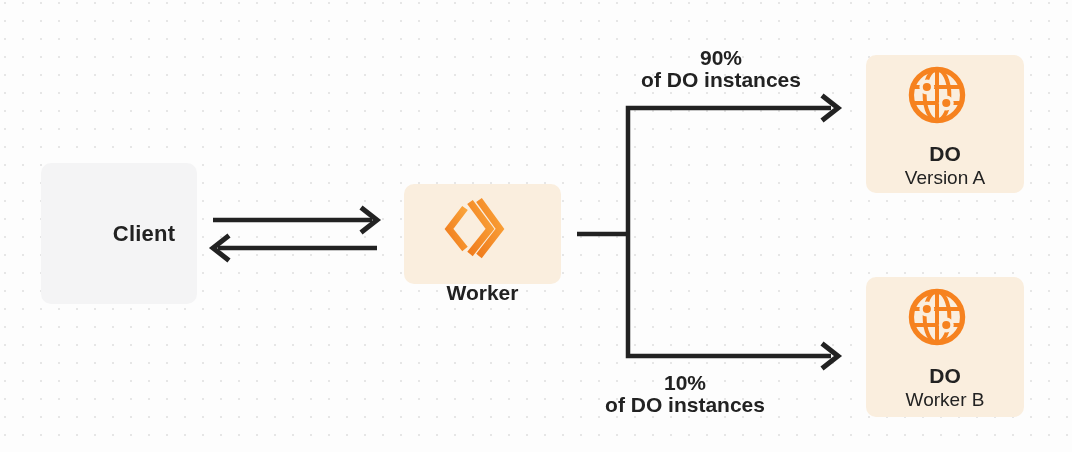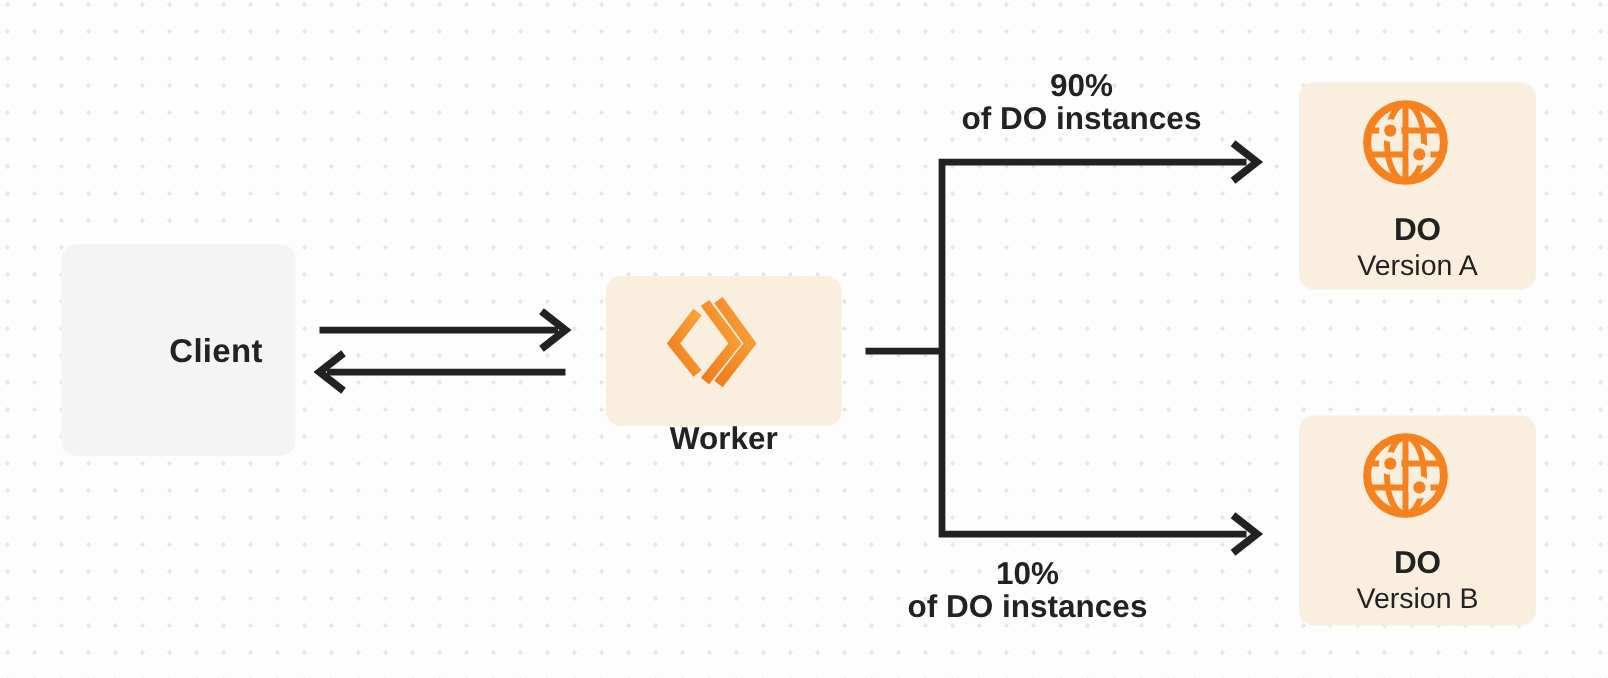--- a/index.html
+++ b/index.html
@@ -114,21 +114,21 @@
       <line class="globe-stroke" x1="34" y1="5" x2="34" y2="63" stroke-width="4.5"></line>
       <ellipse class="globe-stroke" cx="34" cy="34" rx="14" ry="29" stroke-width="4.5"></ellipse>
       <line class="globe-stroke" x1="7" y1="25" x2="61" y2="25" stroke-width="4.5"></line>
       <line class="globe-stroke" x1="7" y1="43" x2="61" y2="43" stroke-width="4.5"></line>
       <circle class="globe-halo" cx="22.5" cy="25" r="8.5"></circle>
       <circle class="globe-halo" cx="44.5" cy="43" r="8.5"></circle>
       <circle class="globe-dot" cx="22.5" cy="25" r="4.6"></circle>
       <circle class="globe-dot" cx="44.5" cy="43" r="4.6"></circle>
     </svg>
     <span class="do-title">DO</span>
-    <span class="do-subtitle">Version B</span>
+    <span class="do-subtitle">Worker B</span>
   </div>
 
   <div class="edge-label edge-label-top">
     <span>90%</span>
     <span>of DO instances</span>
   </div>
   <div class="edge-label edge-label-bottom">
     <span>10%</span>
     <span>of DO instances</span>
   </div>

